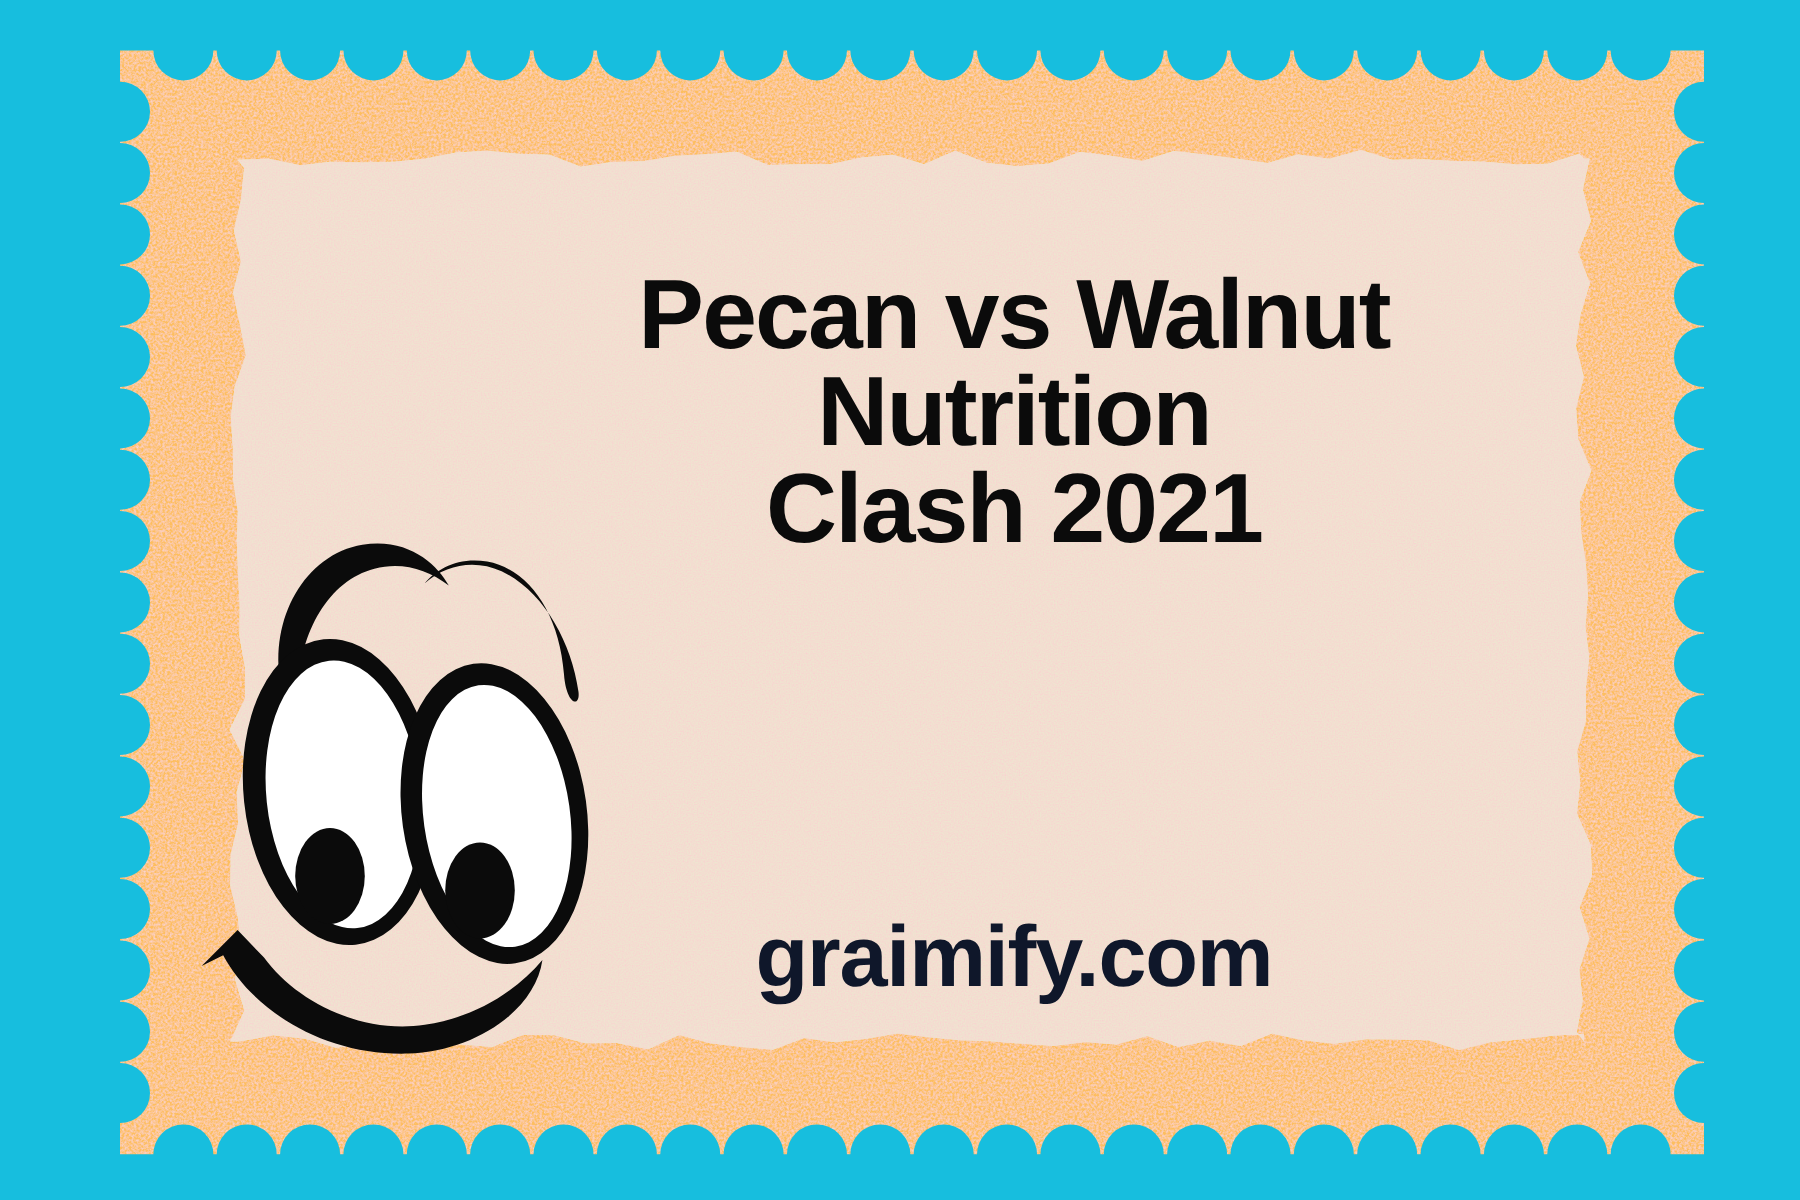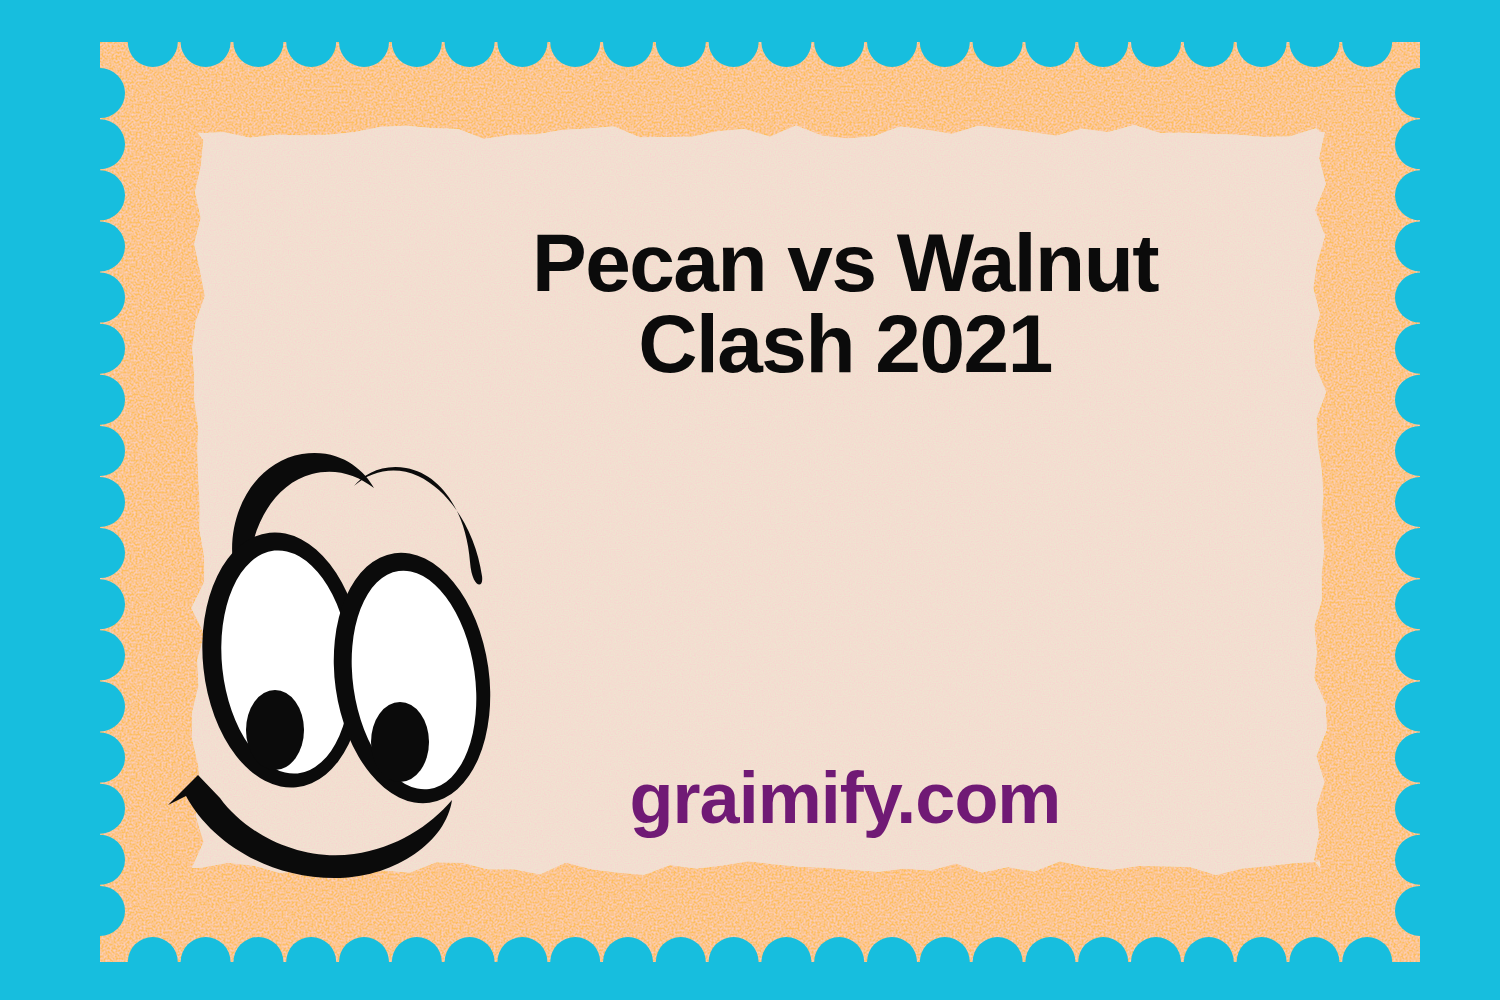--- a/index.html
+++ b/index.html
@@ -57,21 +57,21 @@
     font-family: "Liberation Sans", sans-serif;
   }
   #title-block .tline { display: block; white-space: nowrap; }
 
   #site-block {
     position: absolute;
     left: 430px;
     top: 762px;
     width: 830px;
     text-align: center;
-    color: #701a75;
+    color: #0f172a;
     font-weight: 700;
     font-size: 72px;
     line-height: 1;
     letter-spacing: -1px;
     font-family: "Liberation Sans", sans-serif;
   }
 
   
   #face-svg {
     position: absolute;
@@ -228,19 +228,20 @@
 
     <path fill="#0B0B0B" d="M18 375 L48 345 L70 368 C 96 404, 150 432, 204 424
          C 246 418, 280 396, 302 370
          C 296 412, 246 446, 190 448
          C 122 450, 62 414, 36 366 Z"></path>
   </svg>
 
   <div id="content">
     <div id="title-block">
       <span class="tline">Pecan vs Walnut</span>
+      <span class="tline">Nutrition</span>
       <span class="tline">Clash 2021</span>
     </div>
 
     <div id="site-block">graimify.com</div>
   </div>
 
 </div>
 
 </body></html>

